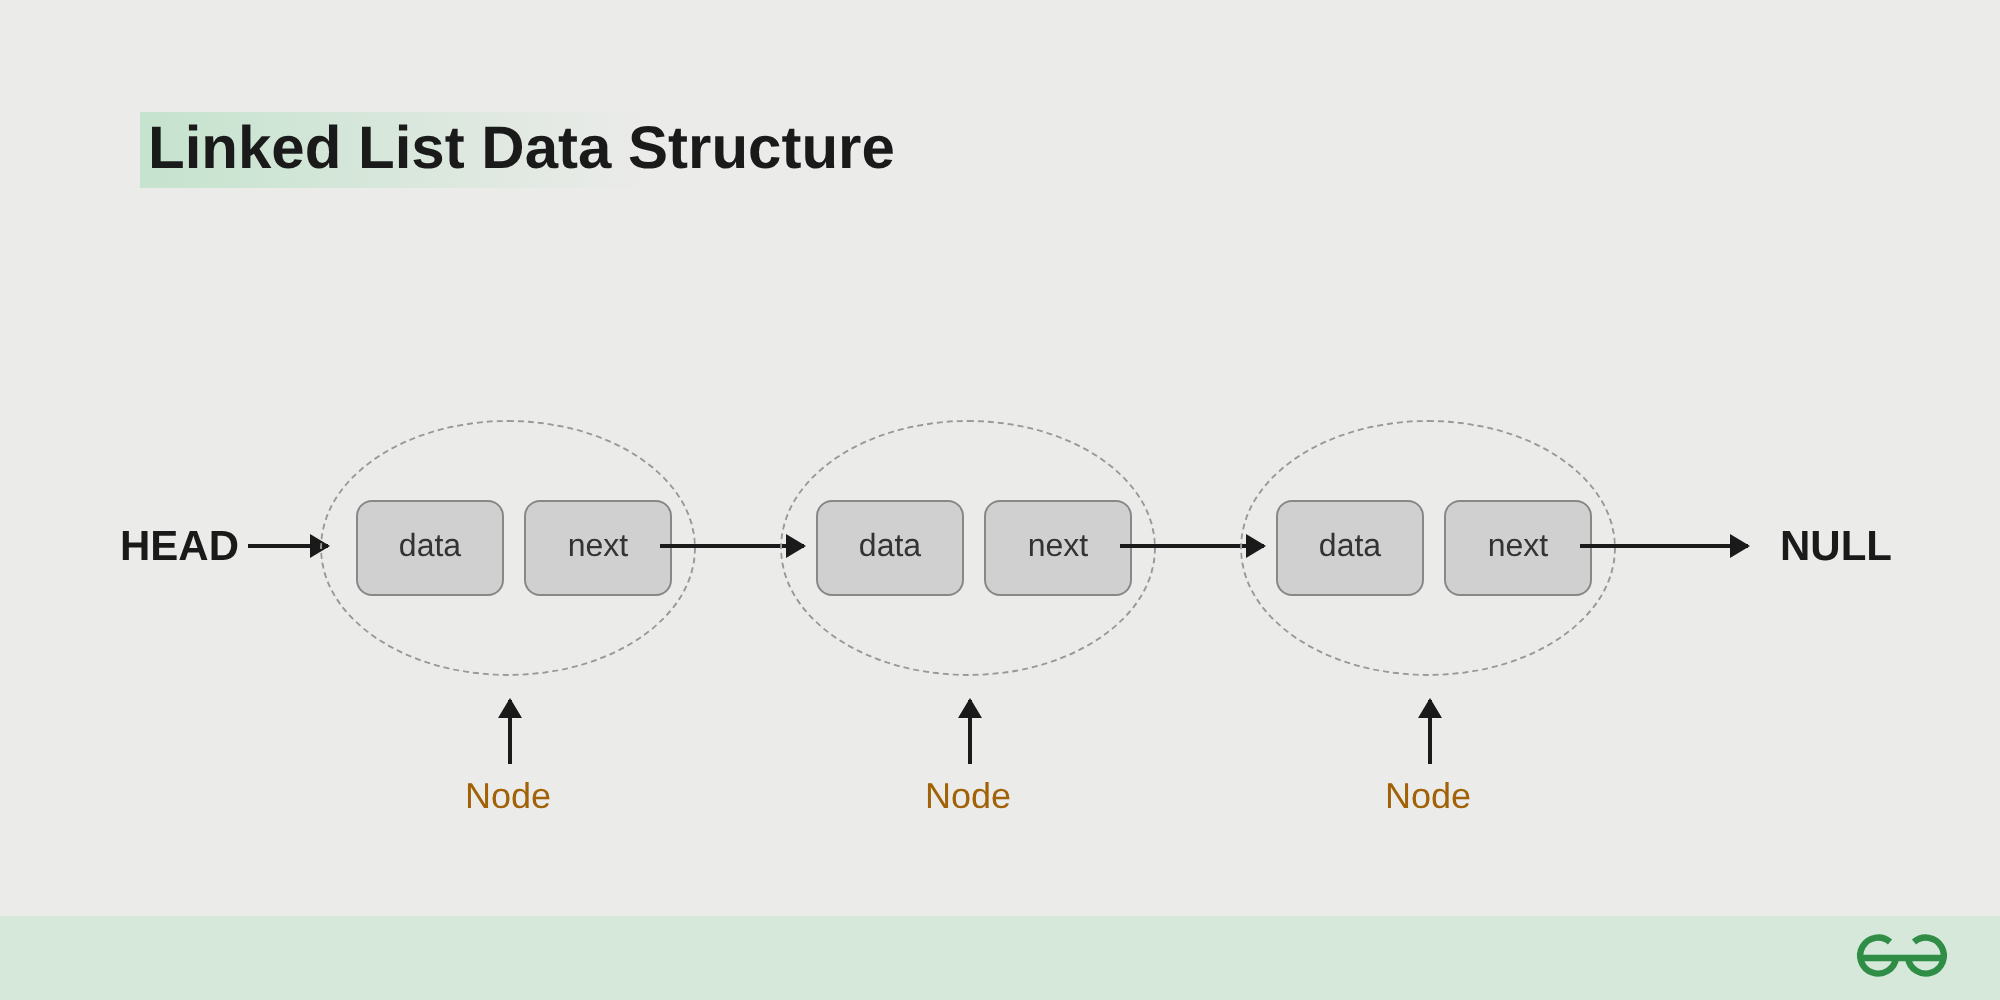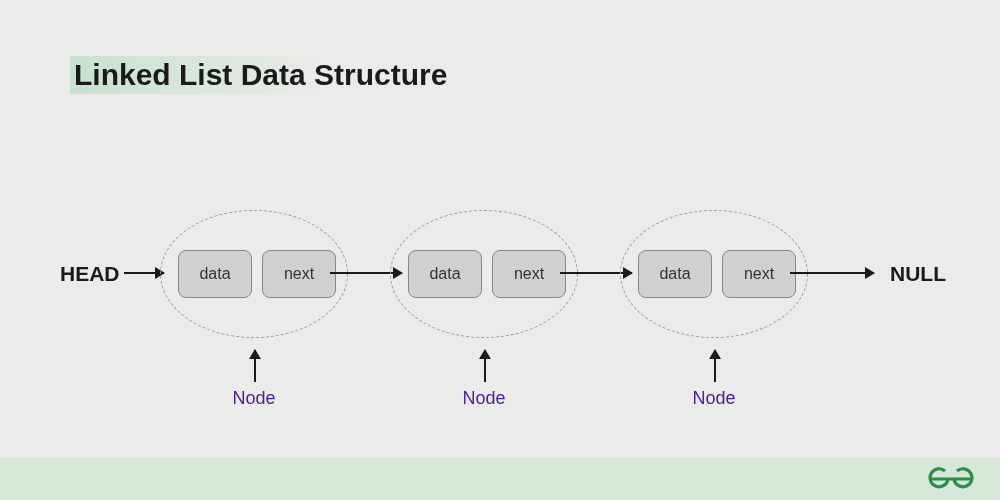--- a/index.html
+++ b/index.html
@@ -113,21 +113,21 @@
     left: -5px;
     top: -1px;
     border-bottom: 10px solid #1a1a1a;
     border-left: 6px solid transparent;
     border-right: 6px solid transparent;
   }
   .node-caption {
     position: absolute;
     top: 178px;
     font-size: 18px;
-    color: #4c1d95;
+    color: #a16207;
     text-align: center;
     width: 80px;
     margin-left: -40px;
   }
   .n1 .node-caption-arrow, .n1 .node-caption { left: 84px; }
   .n2 .node-caption-arrow, .n2 .node-caption { left: 84px; }
   .n3 .node-caption-arrow, .n3 .node-caption { left: 84px; }
   .footer {
     position: absolute;
     bottom: 0;

